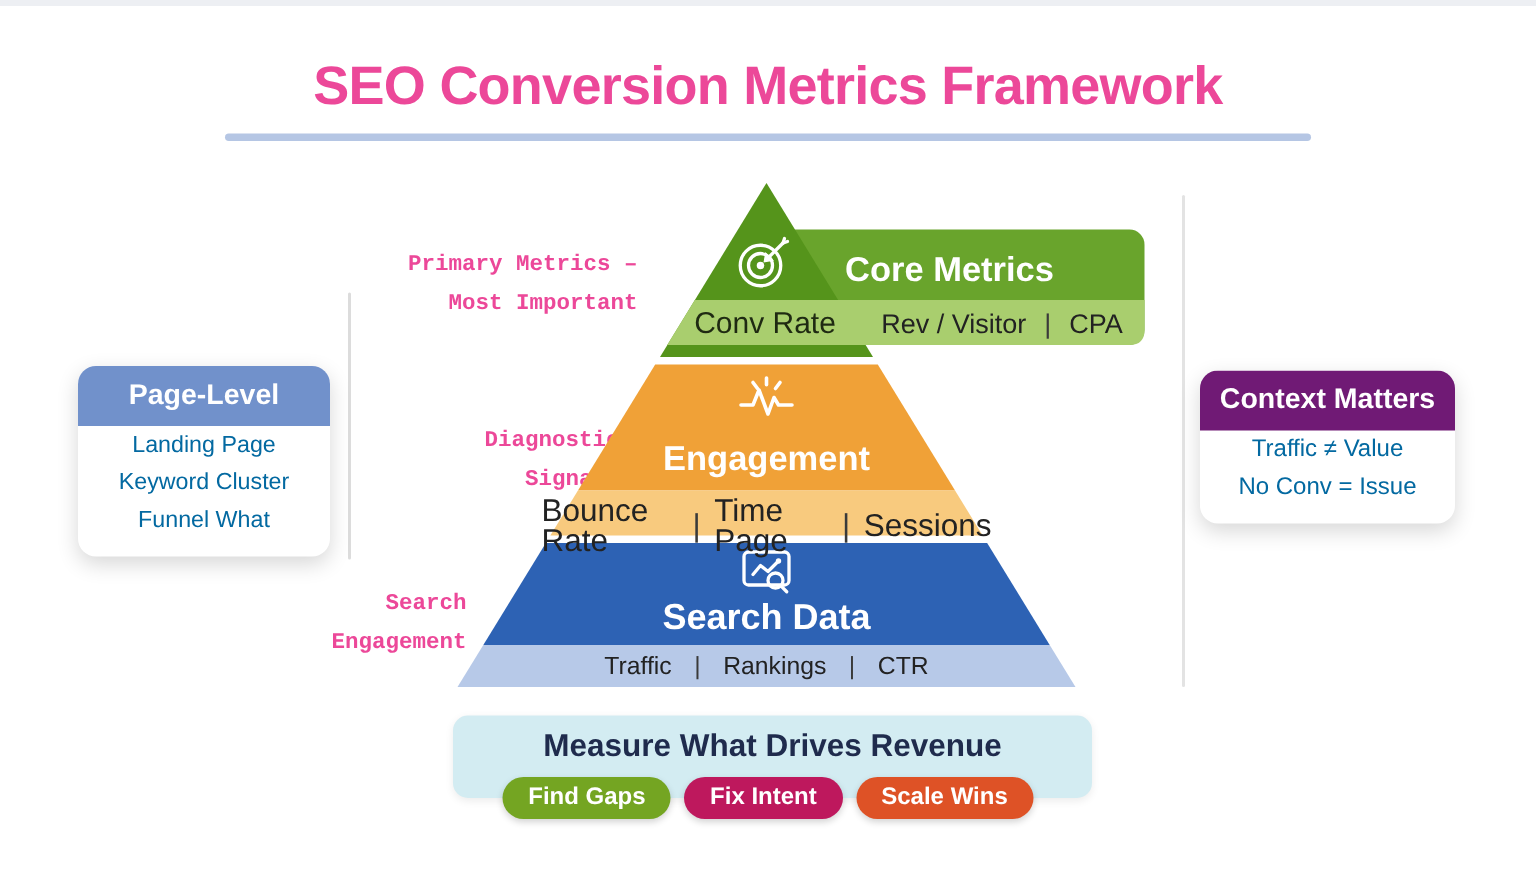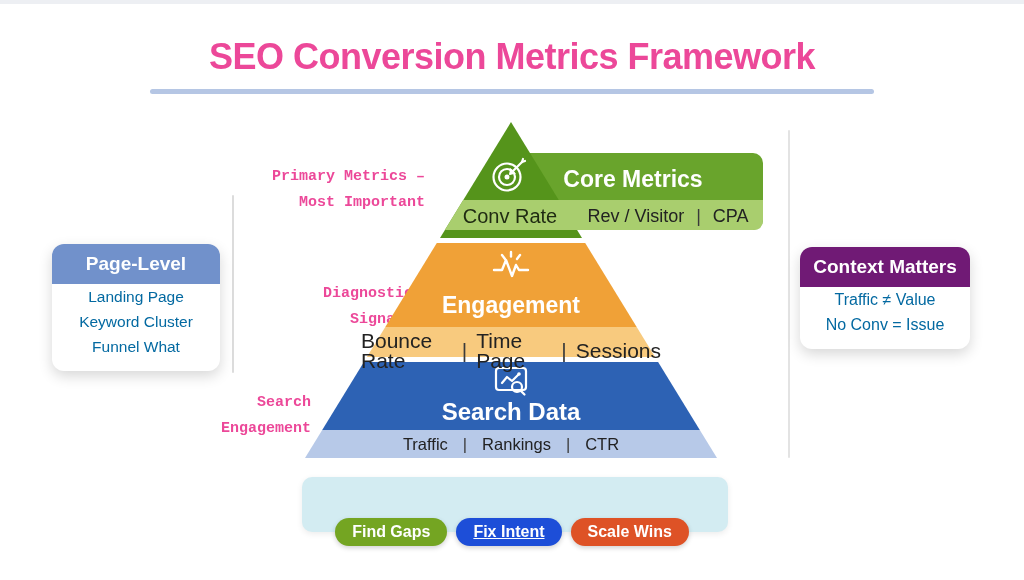--- a/index.html
+++ b/index.html
@@ -43,21 +43,21 @@
   .card-left .card-header{background:#7191cb;}
   .card-right{left:800px;top:247px;width:170px;}
   .card-right .card-header{background:#701a75;}
   .card-right .card-body{font-size:16px;}
 
   .footer-box{position:absolute;left:302px;top:477px;width:426px;height:55px;background:#d3ecf2;border-radius:10px;box-shadow:0 2px 6px rgba(0,0,0,.08);}
   .footer-title{position:absolute;left:302px;top:486px;width:426px;text-align:center;font-size:21px;font-weight:700;color:#1f2b4d;line-height:24px;margin:0;}
   .pill-row{position:absolute;left:0;top:518px;width:1024px;display:flex;justify-content:center;gap:9px;}
   .pill{height:28px;line-height:28px;border-radius:14px;padding:0 17px;color:#fff;font-size:16px;font-weight:700;box-shadow:0 2px 5px rgba(0,0,0,.18);}
   .pill-green{background:#74a522;}
-  .pill-blue{background:#1d4ed8;text-decoration:underline;}
+  .pill-blue{background:#be185d;}
   .pill-orange{background:#de5226;}
 </style>
 </head>
 <body>
 
 <div class="canvas">
 
   <div class="top-strip"></div>
 
   <h1 class="page-title">SEO Conversion Metrics Framework</h1>
@@ -156,19 +156,20 @@
 
   <div class="side-card card-right">
     <div class="card-header">Context Matters</div>
     <div class="card-body">
       <div>Traffic ≠ Value</div>
       <div>No Conv = Issue</div>
     </div>
   </div>
 
   <div class="footer-box"></div>
+  <div class="footer-title">Measure What Drives Revenue</div>
   <div class="pill-row">
     <div class="pill pill-green">Find Gaps</div>
     <div class="pill pill-blue">Fix Intent</div>
     <div class="pill pill-orange">Scale Wins</div>
   </div>
 
 </div>
 
 </body></html>

